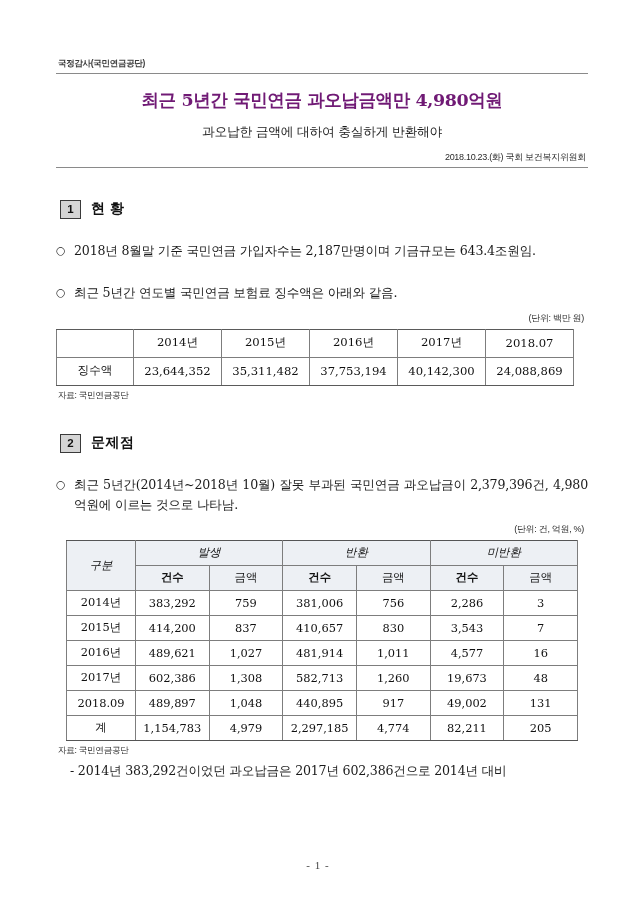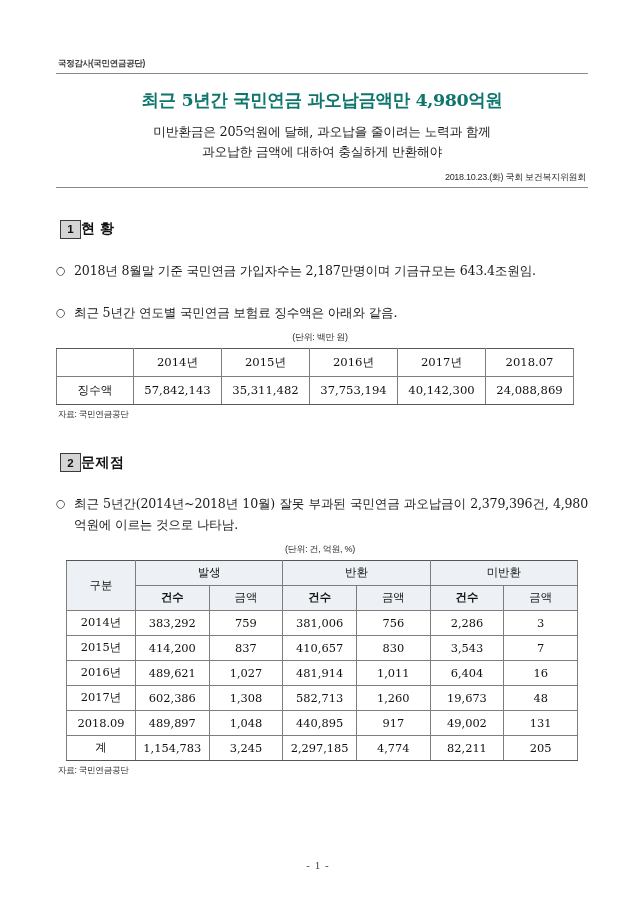--- a/index.html
+++ b/index.html
@@ -39,21 +39,21 @@
     border-top: 1.6px solid #8a8a8a;
     margin: 0 0 14px 0;
   }
 
   
   .title-main {
     text-align: center;
     font-size: 17.5px;
     font-weight: 700;
     letter-spacing: -0.4px;
-    color: #0f766e;
+    color: #701a75;
     margin-bottom: 10px;
   }
   .title-sub {
     text-align: center;
     font-size: 12.8px;
     letter-spacing: -0.3px;
     color: #1a1a1a;
     line-height: 1.55;
   }
   .byline {
@@ -88,20 +88,21 @@
     height: 19px;
     background: #d5d5d5;
     border: 1.2px solid #3a3a3a;
     font-family: "Liberation Sans", sans-serif;
     font-size: 11.5px;
     font-weight: 700;
     color: #111;
     box-sizing: border-box;
   }
   .sec-title {
+    margin-left: 10px;
     font-family: "Liberation Sans", sans-serif;
     font-size: 14px;
     font-weight: 700;
     letter-spacing: 0.5px;
     color: #111;
   }
 
   
   .bullet {
     display: flex;
@@ -123,21 +124,21 @@
 
   .dash-line {
     font-size: 12.6px;
     line-height: 1.6;
     letter-spacing: -0.2px;
     padding-left: 14px;
     margin-top: 4px;
   }
 
   .unit {
-    text-align: center;
+    text-align: right;
     font-family: "Liberation Sans", sans-serif;
     font-size: 9px;
     color: #2a2a2a;
     letter-spacing: -0.3px;
     margin-top: 8px;
     margin-bottom: 4px;
     padding-right: 4px;
   }
 
   .source {
@@ -173,21 +174,21 @@
   }
   .t2 th {
     background: #edf0f4;
     font-size: 11.4px;
     height: 17px;
   }
   .t2 td { height: 17px; }
   .t2 .c-gubun { width: 64px; }
   .t2 .c-cnt { width: 82px; font-weight: bold; }
   .t2 .c-amt { width: 58px; }
-  .t2 .outer-top { border-top: 1.4px solid #555; }
+  .t2 .outer-top { border-top: 1.4px solid #555; font-style: italic; }
   .t2 .outer-bottom { border-bottom: 1.4px solid #555; }
 
   .t1 .outer-top { border-top: 1.2px solid #5a5a5a; }
   .t1 .outer-bottom { border-bottom: 1.2px solid #5a5a5a; }
 
   
   .pagenum {
     position: absolute;
     left: 0;
     right: 0;
@@ -201,21 +202,20 @@
 </style>
 </head>
 <body>
 
 <div class="page">
 
   <div class="running-head">국정감사(국민연금공단)</div>
   <div class="head-rule"></div>
 
   <div class="title-main">최근 5년간 국민연금 과오납금액만 4,980억원</div>
-  <div class="title-sub">미반환금은 205억원에 달해, 과오납을 줄이려는 노력과 함께</div>
   <div class="title-sub">과오납한 금액에 대하여 충실하게 반환해야</div>
 
   <div class="byline">2018.10.23.(화) 국회 보건복지위원회</div>
   <div class="byline-rule"></div>
 
   <div class="section">
     <span class="sec-num">1</span>
     <span class="sec-title">현 황</span>
   </div>
 
@@ -236,21 +236,21 @@
       <tr>
         <td class="c-lead outer-top"></td>
         <td class="outer-top">2014년</td>
         <td class="outer-top">2015년</td>
         <td class="outer-top">2016년</td>
         <td class="outer-top">2017년</td>
         <td class="outer-top">2018.07</td>
       </tr>
       <tr>
         <td class="c-lead outer-bottom">징수액</td>
-        <td class="outer-bottom">57,842,143</td>
+        <td class="outer-bottom">23,644,352</td>
         <td class="outer-bottom">35,311,482</td>
         <td class="outer-bottom">37,753,194</td>
         <td class="outer-bottom">40,142,300</td>
         <td class="outer-bottom">24,088,869</td>
       </tr>
     </tbody>
   </table>
 
   <div class="source">자료: 국민연금공단</div>
 
@@ -302,21 +302,21 @@
         <td>830</td>
         <td>3,543</td>
         <td>7</td>
       </tr>
       <tr>
         <td>2016년</td>
         <td>489,621</td>
         <td>1,027</td>
         <td>481,914</td>
         <td>1,011</td>
-        <td>6,404</td>
+        <td>4,577</td>
         <td>16</td>
       </tr>
       <tr>
         <td>2017년</td>
         <td>602,386</td>
         <td>1,308</td>
         <td>582,713</td>
         <td>1,260</td>
         <td>19,673</td>
         <td>48</td>
@@ -326,26 +326,27 @@
         <td>489,897</td>
         <td>1,048</td>
         <td>440,895</td>
         <td>917</td>
         <td>49,002</td>
         <td>131</td>
       </tr>
       <tr>
         <td class="outer-bottom">계</td>
         <td class="outer-bottom">1,154,783</td>
-        <td class="outer-bottom">3,245</td>
+        <td class="outer-bottom">4,979</td>
         <td class="outer-bottom">2,297,185</td>
         <td class="outer-bottom">4,774</td>
         <td class="outer-bottom">82,211</td>
         <td class="outer-bottom">205</td>
       </tr>
     </tbody>
   </table>
   </div>
 
   <div class="source">자료: 국민연금공단</div>
+  <div class="dash-line">- 2014년 383,292건이었던 과오납금은 2017년 602,386건으로 2014년 대비</div>
 
   <div class="pagenum">- 1 -</div>
 </div>
 
 </body></html>

